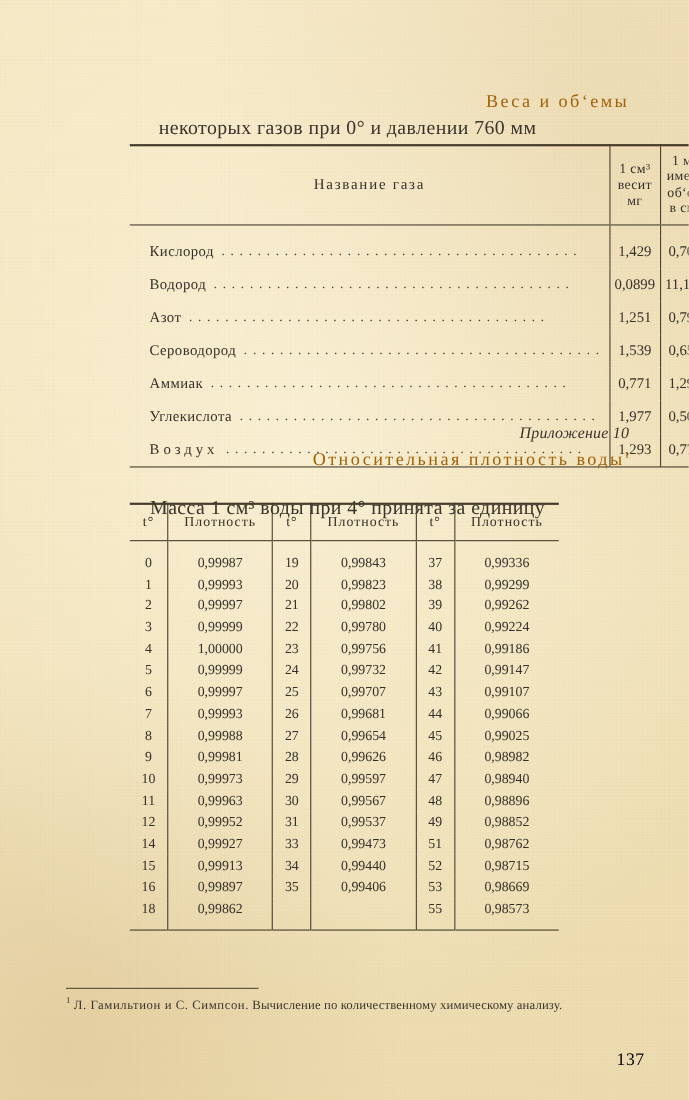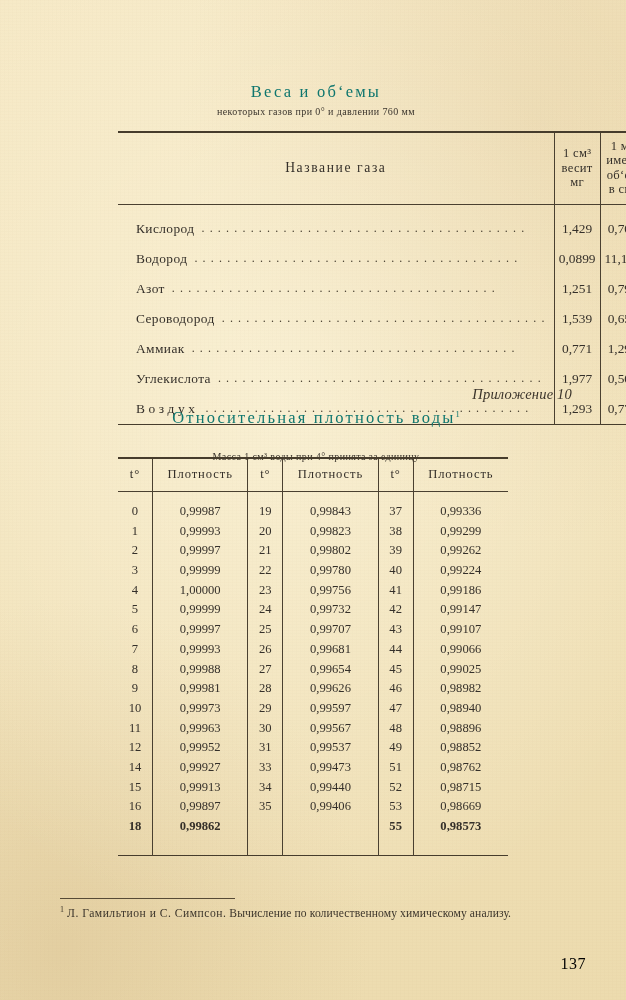--- a/index.html
+++ b/index.html
@@ -43,28 +43,28 @@
 
   .appendix-label {
     text-align: right;
     font-style: italic;
     font-size: 14.5px;
     letter-spacing: 0.2px;
     color: #3b342b;
   }
 
   .tbl-title {
-    text-align: center;
+    text-align: right;
     font-size: 16.5px;
     letter-spacing: 2.2px;
-    color: #0f766e;
+    color: #a16207;
   }
   .tbl-subtitle {
     text-align: center;
-    font-size: 10px;
+    font-size: 18px;
     letter-spacing: 0.4px;
     color: #3a342c;
   }
   .tbl-title sup, .sup {
     font-size: 8.5px;
     vertical-align: super;
     letter-spacing: 0;
   }
 
   table {
@@ -147,21 +147,21 @@
   }
   #water-table td {
     padding: 2.35px 2px;
     font-size: 12.6px;
     text-align: center;
   }
   #water-table .ct { width: 34px; }
   #water-table .cd { width: 96px; }
   #water-table .sep { border-left: 1.2px solid #4a4030; }
   #water-table tbody tr.gap-top td { padding-top: 12px; }
-  #water-table tbody tr.gap-bot td { padding-bottom: 21px; font-weight: bold; }
+  #water-table tbody tr.gap-bot td { padding-bottom: 11px; }
 
   
   #footnote {
     position: absolute;
     left: 60px;
     top: 898px;
     width: 512px;
     font-size: 11.6px;
     line-height: 1.42;
     color: #3c352b;

